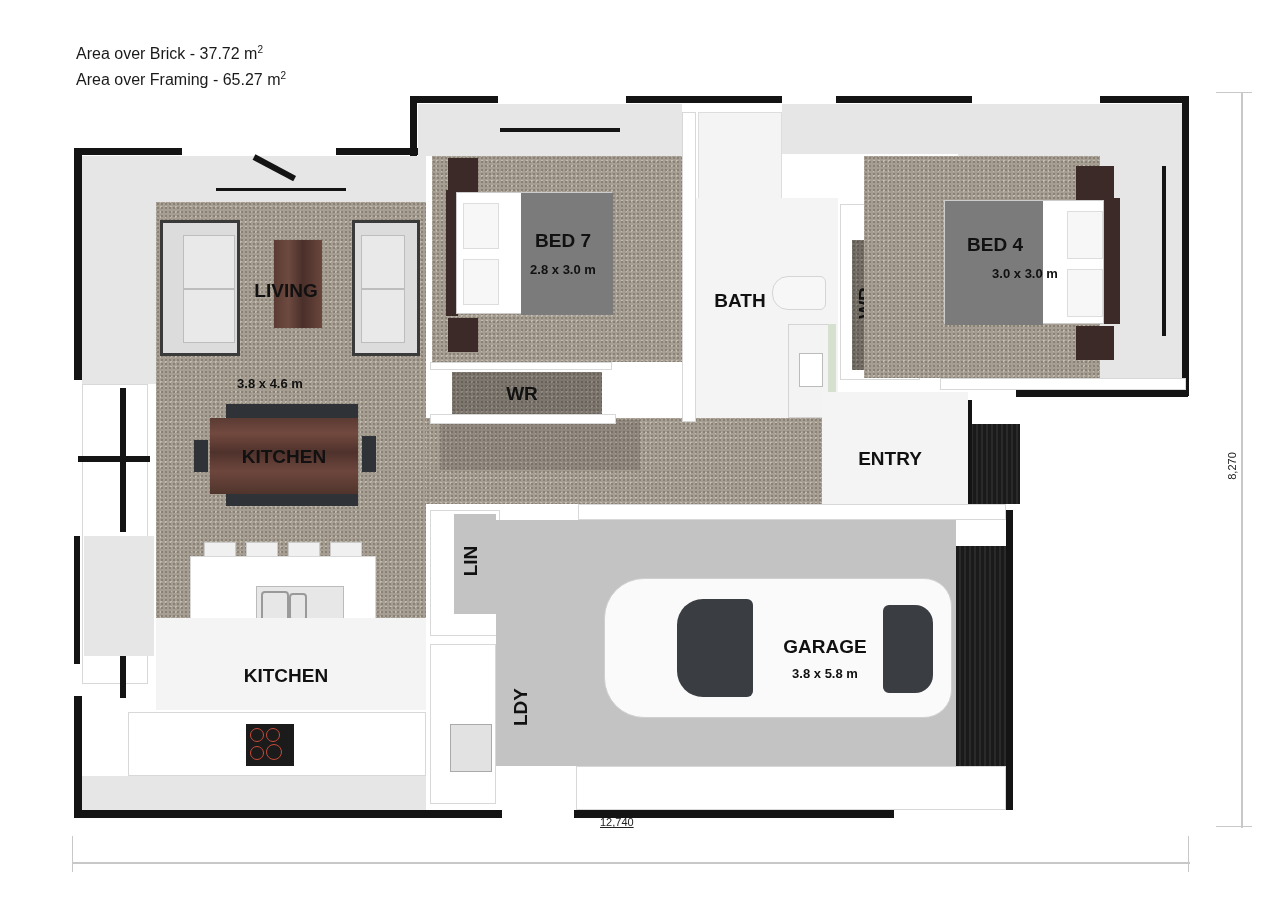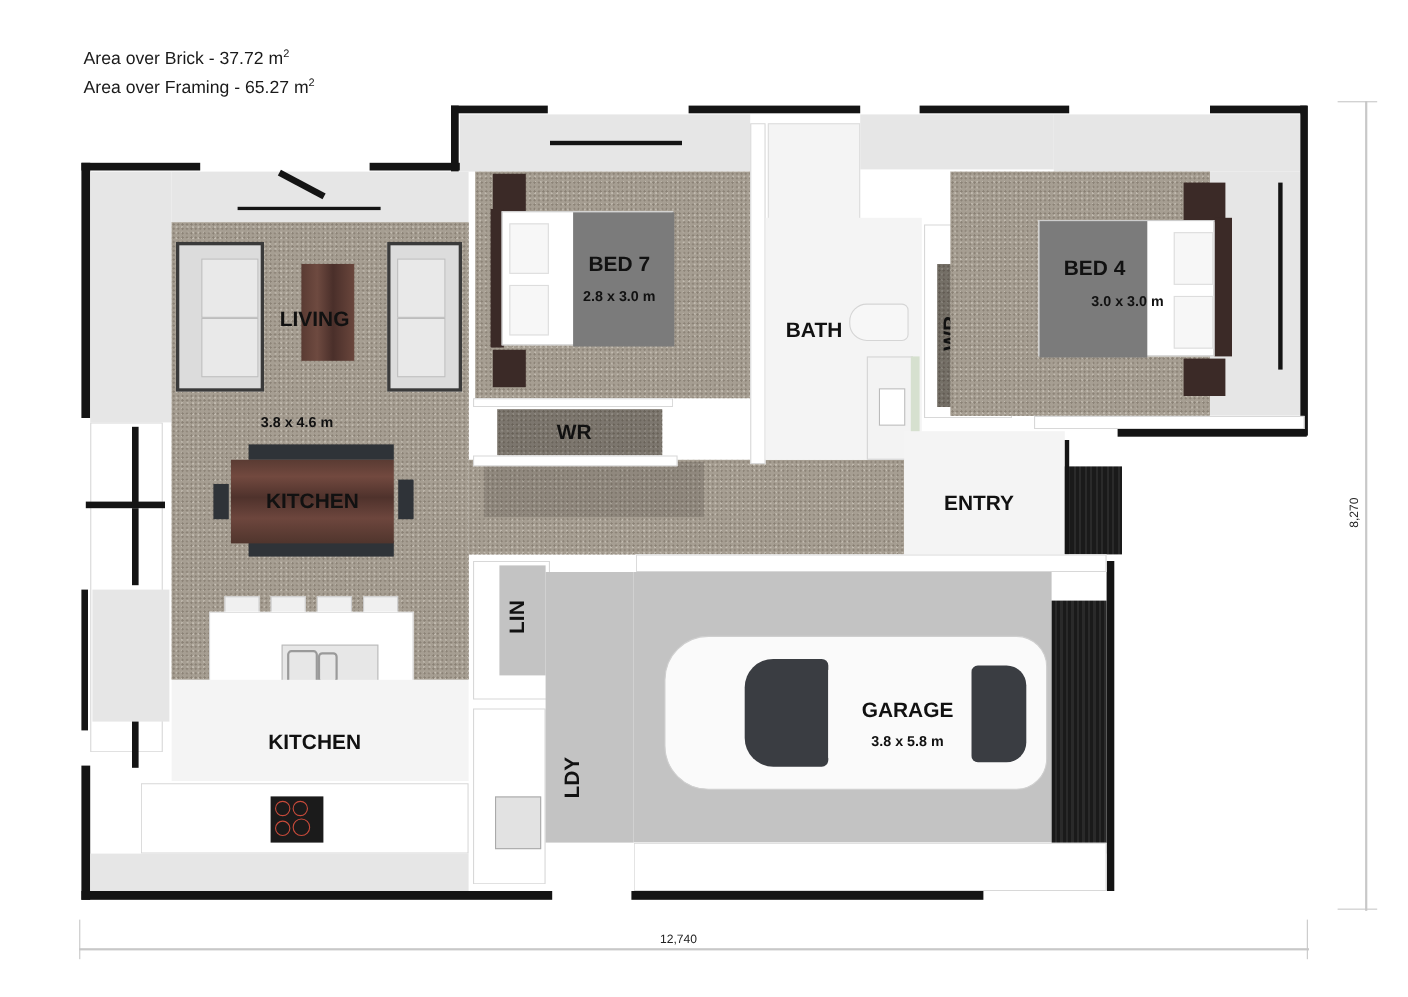--- a/index.html
+++ b/index.html
@@ -186,18 +186,18 @@
     <div class="abs glass" style="left:278px;top:26px;width:50px;height:88px;border-radius:6px 18px 18px 6px;"></div>
     <div class="abs" style="left:148px;top:30px;width:130px;height:80px;background:#fafafa;"></div>
   </div>
   <div class="label lbl-lg" style="left:770px;top:636px;width:110px;">GARAGE</div>
   <div class="label lbl-sm" style="left:770px;top:666px;width:110px;">3.8 x 5.8 m</div>
 </div>
 
 <div class="dim-line" style="left:72px;top:862px;width:1118px;height:2px;"></div>
 <div class="dim-line" style="left:72px;top:836px;width:1px;height:36px;"></div>
 <div class="dim-line" style="left:1188px;top:836px;width:1px;height:36px;"></div>
-<div class="dim-text" style="left:600px;top:848px;">12,740</div>
+<div class="dim-text" style="left:600px;top:816px;text-decoration:underline;">12,740</div>
 
 <div class="dim-line" style="left:1241px;top:92px;width:2px;height:736px;"></div>
 <div class="dim-line" style="left:1216px;top:92px;width:36px;height:1px;"></div>
 <div class="dim-line" style="left:1216px;top:826px;width:36px;height:1px;"></div>
 <div class="dim-text vert" style="left:1218px;top:460px;">8,270</div>
 
 </body></html>

